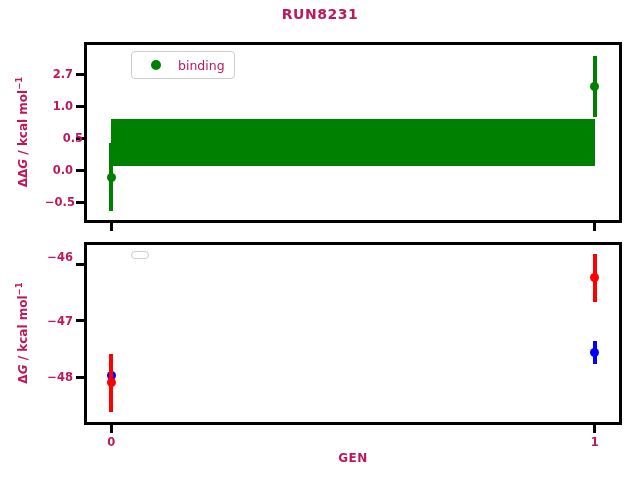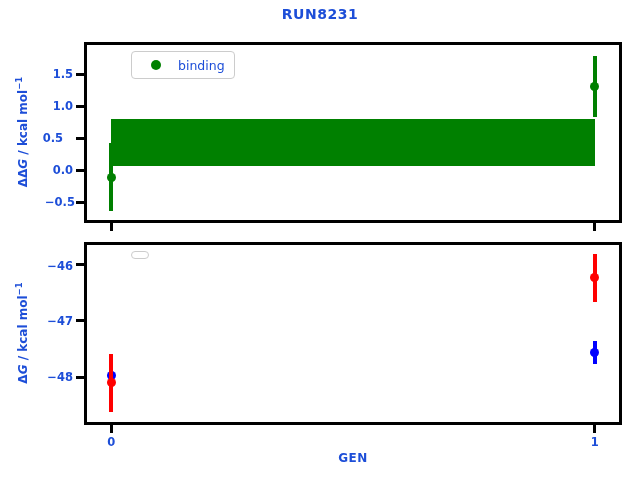--- a/index.html
+++ b/index.html
@@ -1,18 +1,18 @@
 <!DOCTYPE html>
 <html><head>
 <meta charset="utf-8">
 <style>
   html,body{margin:0;padding:0;background:#fff;}
   .figure{
     position:relative;width:640px;height:480px;background:#ffffff;
-    font-family:"DejaVu Sans","Liberation Sans",sans-serif;color:#1d4ed8;overflow:hidden;
+    font-family:"DejaVu Sans","Liberation Sans",sans-serif;color:#be185d;overflow:hidden;
   }
   .fig-title{
     position:absolute;top:6px;left:0;width:640px;text-align:center;
     font-size:14px;font-weight:bold;letter-spacing:0.5px;
   }
   .panel{
     position:absolute;border:3px solid #000;box-sizing:border-box;background:#fff;
   }
   #panel-0{left:84px;top:42px;width:538px;height:181px;}
   #panel-1{left:84px;top:242px;width:538px;height:183px;}
@@ -93,33 +93,33 @@
         <div class="marker" style="left: 503.318px; top: 28.2987px; background: rgb(255, 0, 0);"></div>
       </div>
     <div class="legend">
     </div>
   </div>
 
   <div class="xlabel">GEN</div>
 
   <div id="overlay">
       <div class="tickmark" style="left: 76px; top: 72.8796px; width: 8px; height: 3px;"></div>
-      <div class="yticklabel" style="left: 23px; top: 66.3796px;">1.5</div>
+      <div class="yticklabel" style="left: 23px; top: 66.3796px;">2.7</div>
       <div class="tickmark" style="left: 76px; top: 104.814px; width: 8px; height: 3px;"></div>
       <div class="yticklabel" style="left: 23px; top: 98.3139px;">1.0</div>
       <div class="tickmark" style="left: 76px; top: 136.748px; width: 8px; height: 3px;"></div>
-      <div class="yticklabel" style="left: 13px; top: 130.248px;">0.5</div>
+      <div class="yticklabel" style="left: 33px; top: 130.248px;">0.5</div>
       <div class="tickmark" style="left: 76px; top: 168.682px; width: 8px; height: 3px;"></div>
       <div class="yticklabel" style="left: 23px; top: 162.182px;">0.0</div>
       <div class="tickmark" style="left: 76px; top: 200.617px; width: 8px; height: 3px;"></div>
       <div class="yticklabel" style="left: 25px; top: 194.117px;">−0.5</div>
       <div class="tickmark" style="left: 109.682px; top: 223px; width: 3px; height: 8px;"></div>
       <div class="tickmark" style="left: 593.318px; top: 223px; width: 3px; height: 8px;"></div>
       <div class="tickmark" style="left: 76px; top: 262.727px; width: 8px; height: 3px;"></div>
-      <div class="yticklabel" style="left: 23px; top: 258px;">−46</div>
+      <div class="yticklabel" style="left: 23px; top: 249px;">−46</div>
       <div class="tickmark" style="left: 76px; top: 319.276px; width: 8px; height: 3px;"></div>
       <div class="yticklabel" style="left: 23px; top: 312.776px;">−47</div>
       <div class="tickmark" style="left: 76px; top: 375.826px; width: 8px; height: 3px;"></div>
       <div class="yticklabel" style="left: 23px; top: 369.326px;">−48</div>
       <div class="tickmark" style="left: 109.682px; top: 425px; width: 3px; height: 8px;"></div>
       <div class="xticklabel" style="left: 96.1818px; top: 435px;">0</div>
       <div class="tickmark" style="left: 593.318px; top: 425px; width: 3px; height: 8px;"></div>
       <div class="xticklabel" style="left: 579.818px; top: 435px;">1</div>
     </div>
 

